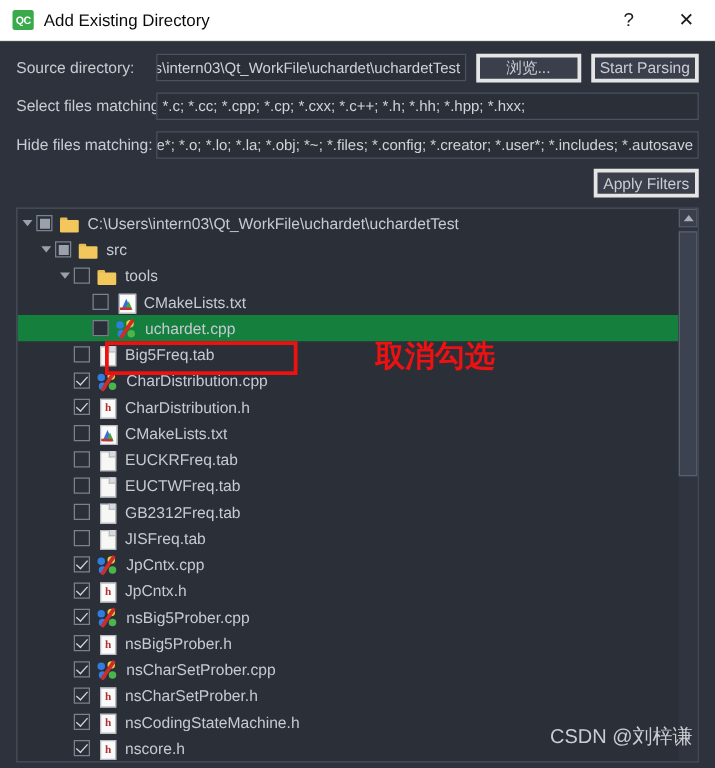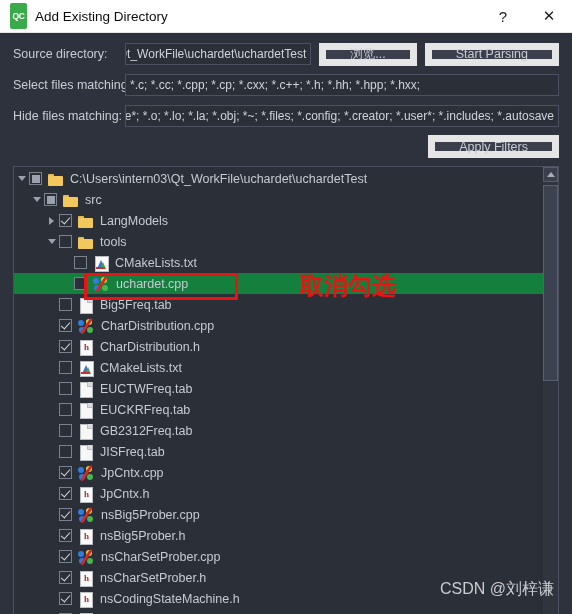--- a/index.html
+++ b/index.html
@@ -21,21 +21,21 @@
 
   
   #titlebar {
     height: 33px; min-height: 33px;
     background: #ffffff;
     display: flex; align-items: center;
     padding: 0 0 0 10px;
     border-bottom: 1px solid #e4e4e4;
   }
   #app-icon {
-    width: 17px; height: 26px;
+    width: 17px; height: 16px;
     background: #3aab4a;
     border-radius: 2px;
     display: flex; align-items: center; justify-content: center;
     color: #ffffff; font-size: 8.5px; font-weight: bold;
     letter-spacing: -0.4px;
     margin-right: 8px;
     flex: 0 0 auto;
   }
   #title-text {
     color: #0b0b0b;
@@ -84,26 +84,26 @@
     overflow: hidden;
     flex: 1 1 auto;
     text-overflow: clip;
     direction: rtl;
     text-align: left;
   }
   .text-input > span { direction: ltr; unicode-bidi: embed; }
 
   .btn {
     background: #3a3f4b;
-    border: 7px solid #e5e5e5;
+    border: 3px solid #e5e5e5;
     color: #c9ccd3;
     font-size: 12.5px;
     height: 23px;
     min-width: 84px;
-    padding: 0 24px;
+    padding: 0 4px;
     margin-left: 8px;
     display: flex; align-items: center; justify-content: center;
     white-space: nowrap;
     flex: 0 0 auto;
   }
 
   #apply-row {
     display: flex; justify-content: flex-end;
     margin-bottom: 8px; margin-top: -1px;
   }
@@ -385,30 +385,20 @@
               <i class="tri-down"></i>
             </span>
             <span class="cbox partial"></span>
             <span class="ico folder"></span>
             <span class="row-label">src</span>
           </div>
           <div class="row">
             <span class="twisty none"></span>
             <span class="twisty none"></span>
             <span class="twisty">
-              <i class="tri-right"></i>
-            </span>
-            <span class="cbox checked"></span>
-            <span class="ico folder"></span>
-            <span class="row-label">LangModels</span>
-          </div>
-          <div class="row">
-            <span class="twisty none"></span>
-            <span class="twisty none"></span>
-            <span class="twisty">
               <i class="tri-down"></i>
             </span>
             <span class="cbox"></span>
             <span class="ico folder"></span>
             <span class="row-label">tools</span>
           </div>
           <div class="row">
             <span class="twisty none"></span>
             <span class="twisty none"></span>
             <span class="twisty none"></span>
@@ -477,29 +467,29 @@
               <i class="base"></i>
             </span>
             <span class="row-label">CMakeLists.txt</span>
           </div>
           <div class="row">
             <span class="twisty none"></span>
             <span class="twisty none"></span>
             <span class="twisty none"></span>
             <span class="cbox"></span>
             <span class="ico doc"></span>
+            <span class="row-label">EUCKRFreq.tab</span>
+          </div>
+          <div class="row">
+            <span class="twisty none"></span>
+            <span class="twisty none"></span>
+            <span class="twisty none"></span>
+            <span class="cbox"></span>
+            <span class="ico doc"></span>
             <span class="row-label">EUCTWFreq.tab</span>
-          </div>
-          <div class="row">
-            <span class="twisty none"></span>
-            <span class="twisty none"></span>
-            <span class="twisty none"></span>
-            <span class="cbox"></span>
-            <span class="ico doc"></span>
-            <span class="row-label">EUCKRFreq.tab</span>
           </div>
           <div class="row">
             <span class="twisty none"></span>
             <span class="twisty none"></span>
             <span class="twisty none"></span>
             <span class="cbox"></span>
             <span class="ico doc"></span>
             <span class="row-label">GB2312Freq.tab</span>
           </div>
           <div class="row">

